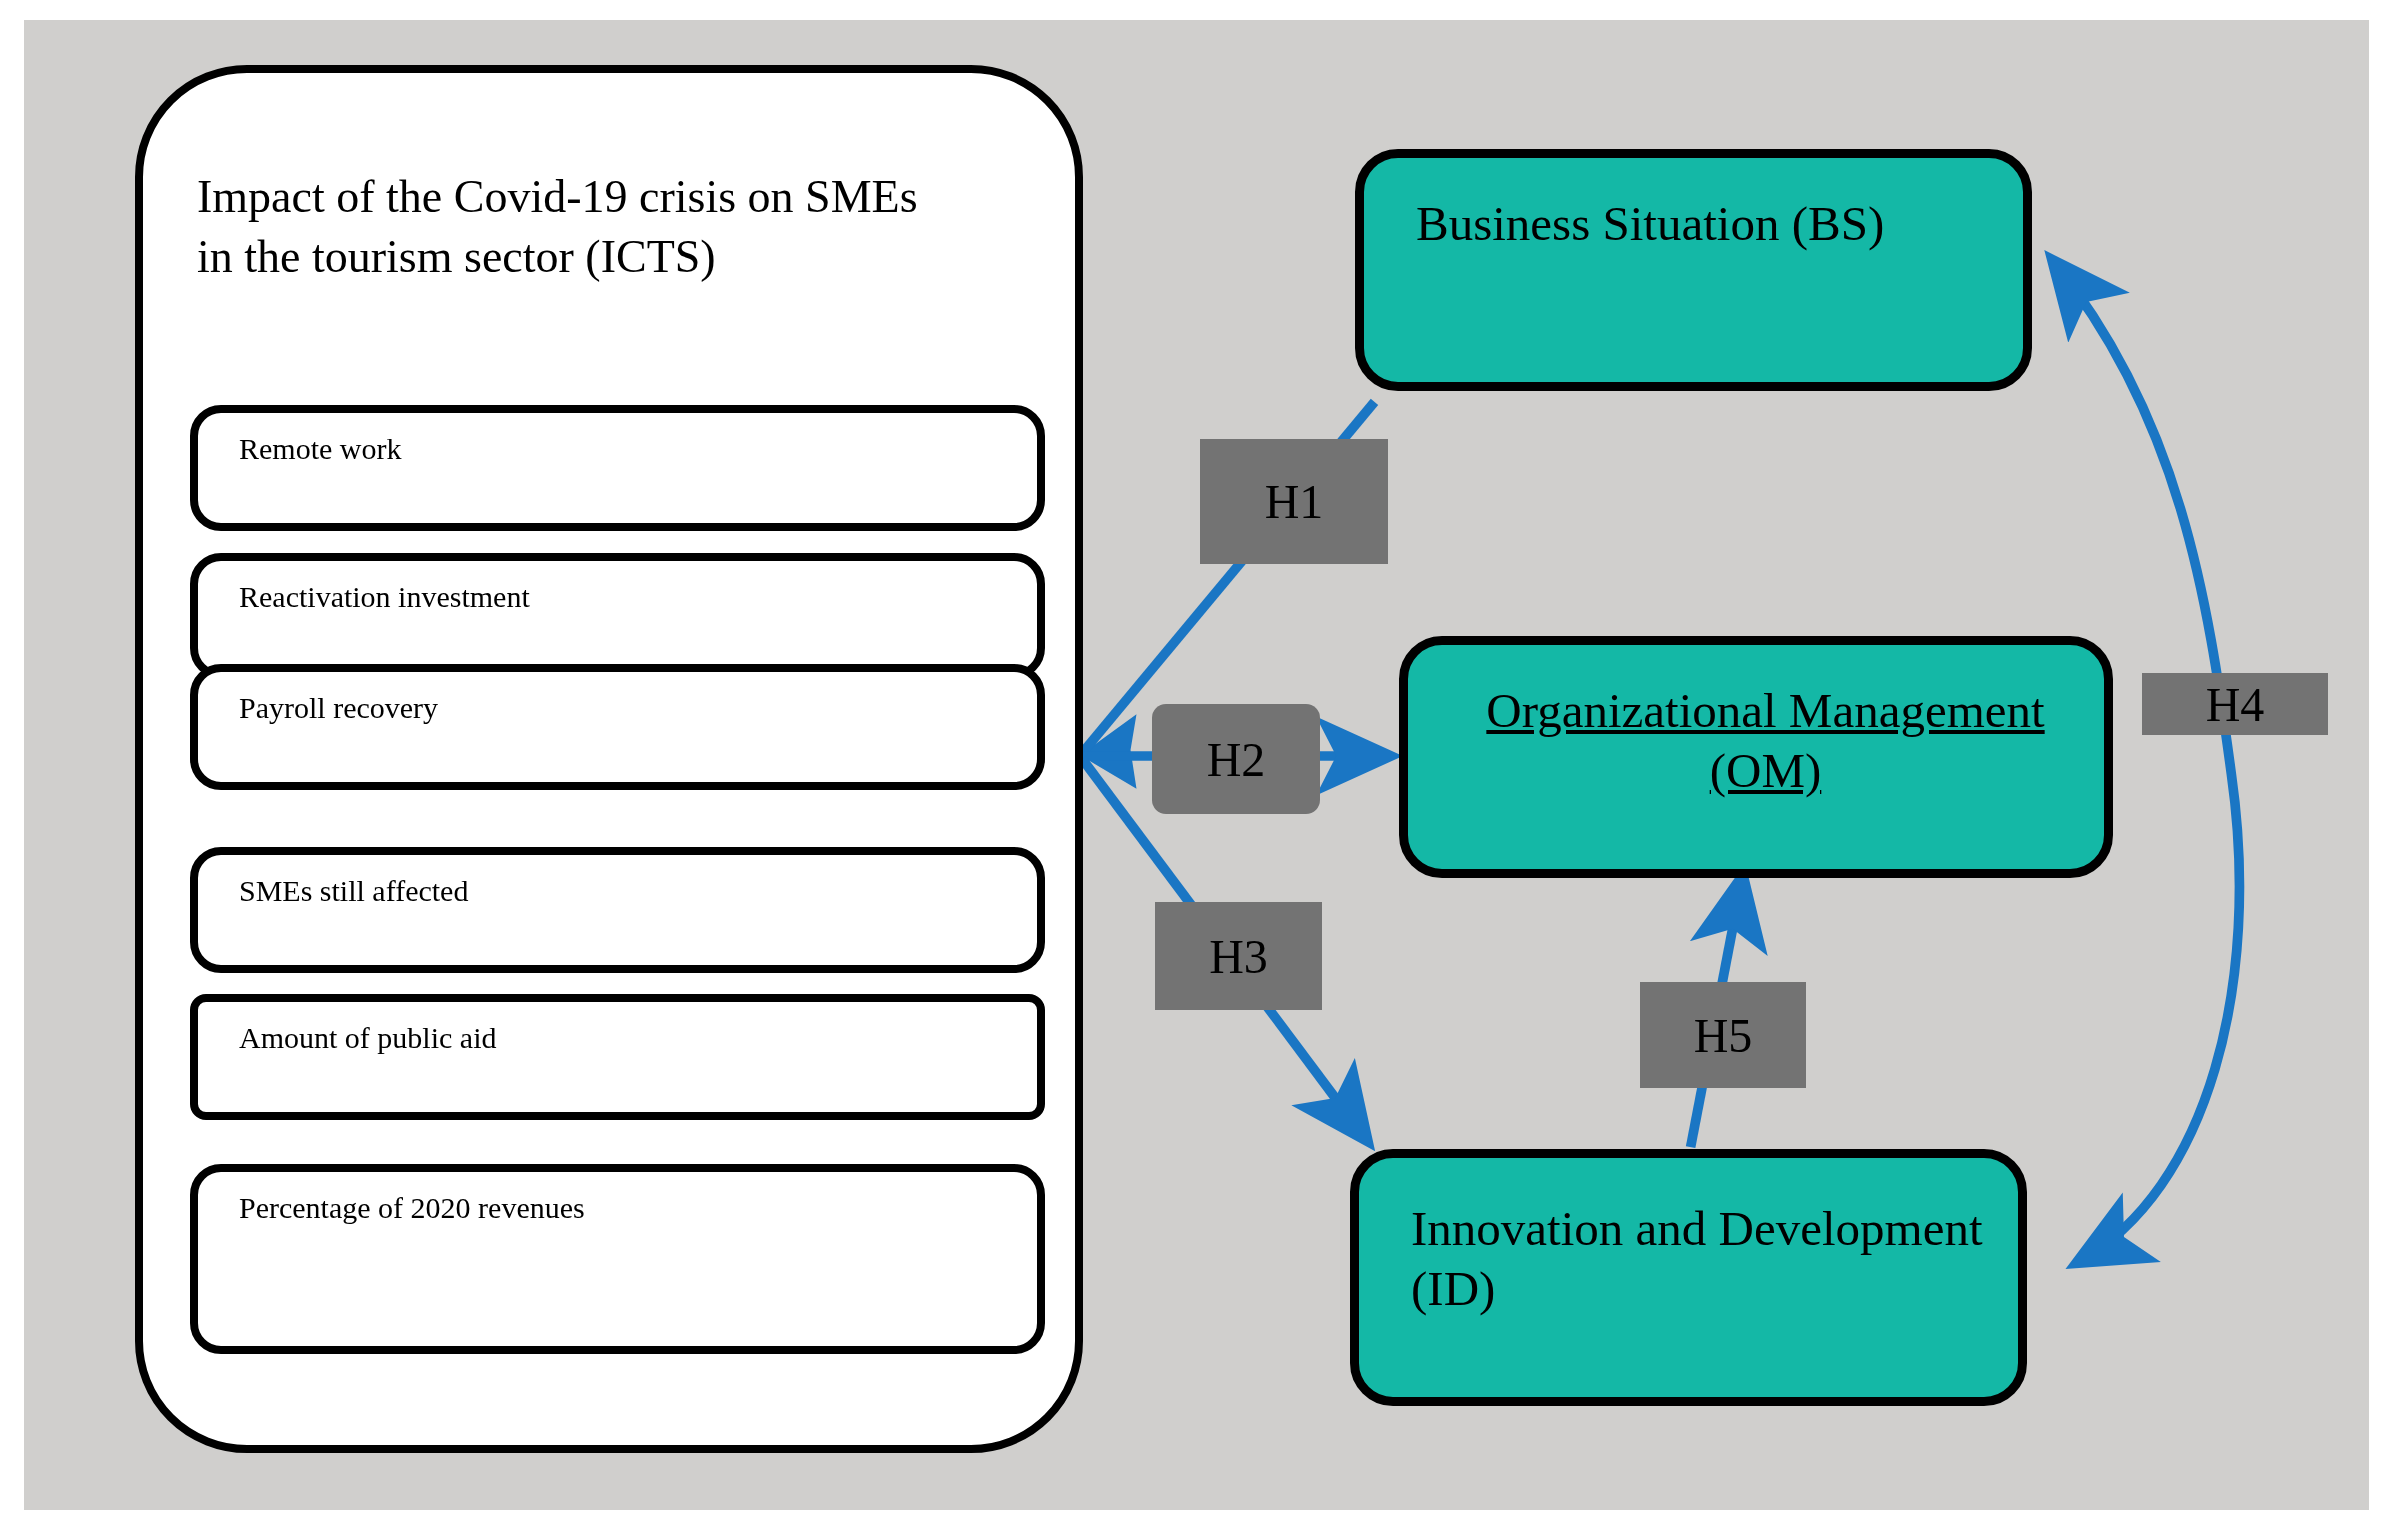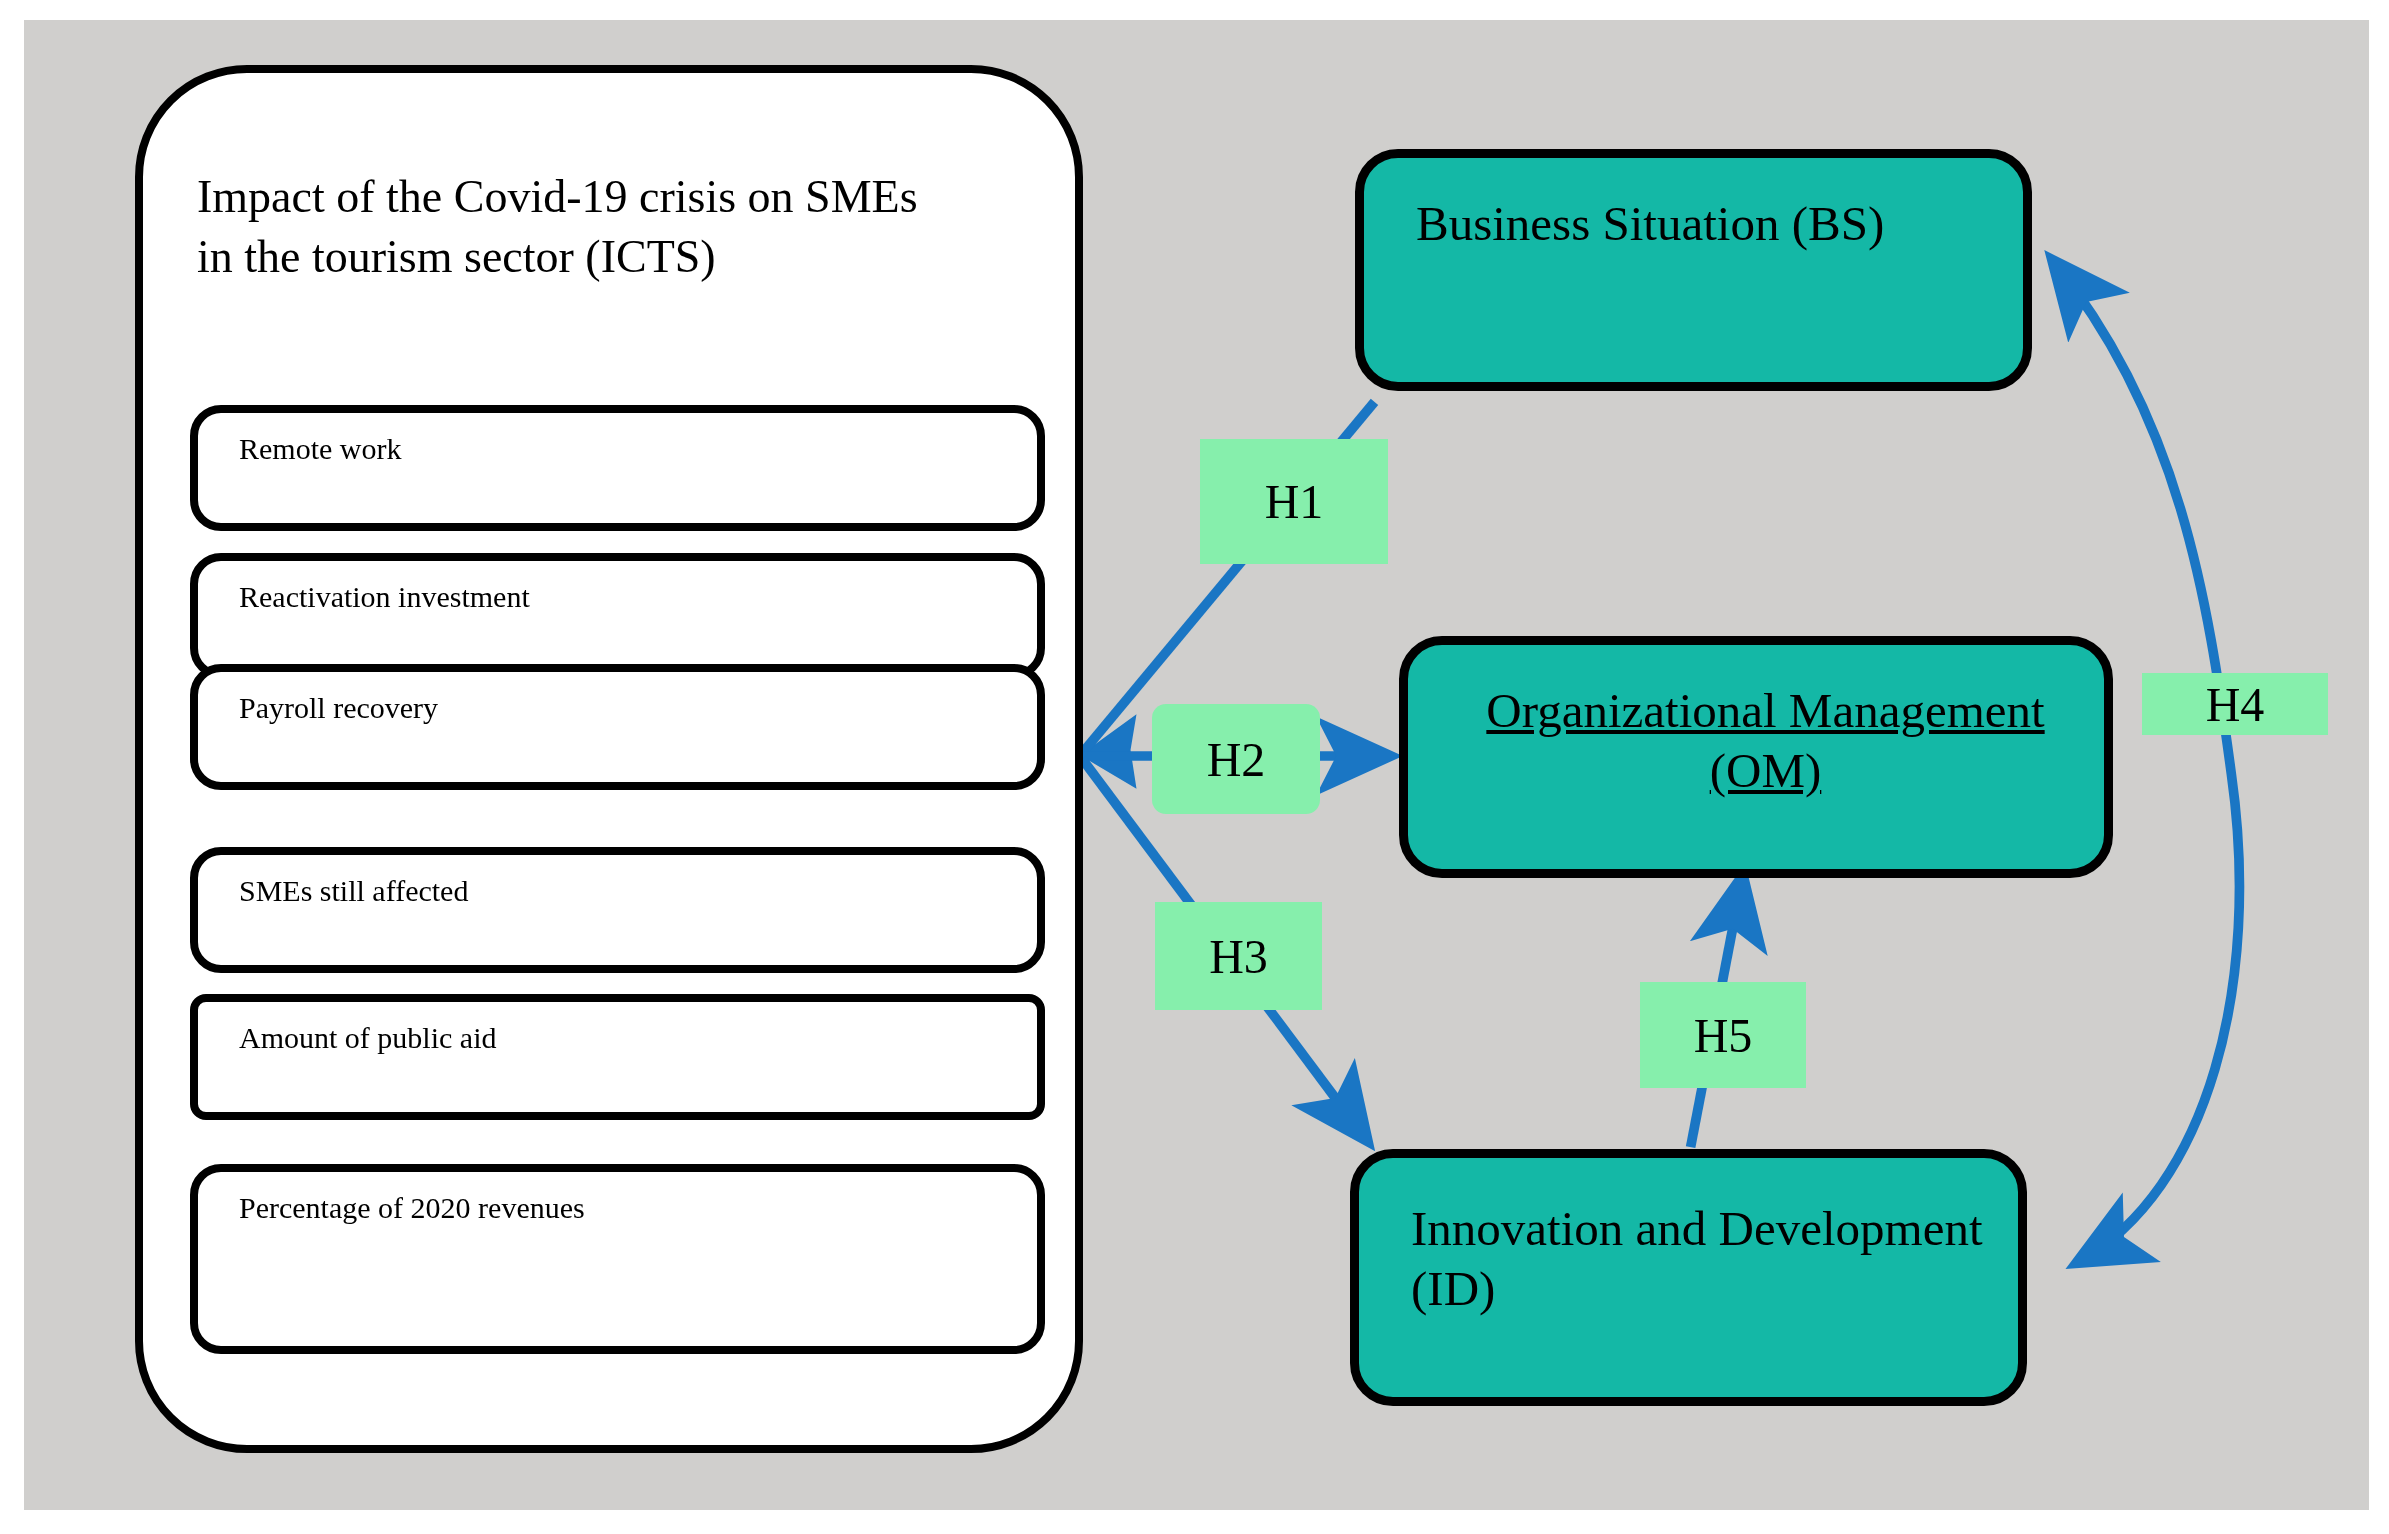--- a/index.html
+++ b/index.html
@@ -118,21 +118,21 @@
 
   .box-om  { left: 1399px; top: 636px;  width: 714px;  height: 242px; }
   .box-om > span  { left: 60px; top: 36px; width: 595px; text-align: center; text-decoration: underline; }
 
   .box-id  { left: 1350px; top: 1149px; width: 677px;  height: 257px; }
   .box-id > span  { left: 52px; top: 41px; width: 588px; text-align: left; }
 
   
   .hlabel {
     position: absolute;
-    background: #86efac;
+    background: #737373;
     color: #000000;
     font-size: 48px;
     display: flex;
     align-items: center;
     justify-content: center;
     box-sizing: border-box;
   }
   .h1 { left: 1200px; top: 439px;  width: 188px; height: 125px; }
   .h2 { left: 1152px; top: 704px;  width: 168px; height: 110px; border-radius: 14px; }
   .h3 { left: 1155px; top: 902px; width: 167px; height: 108px; }

